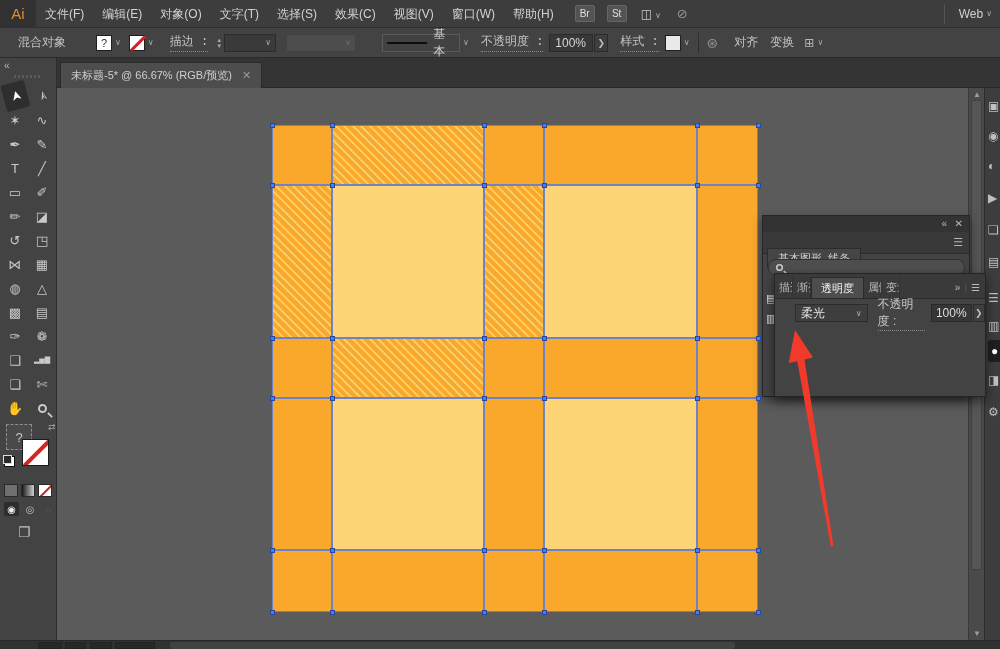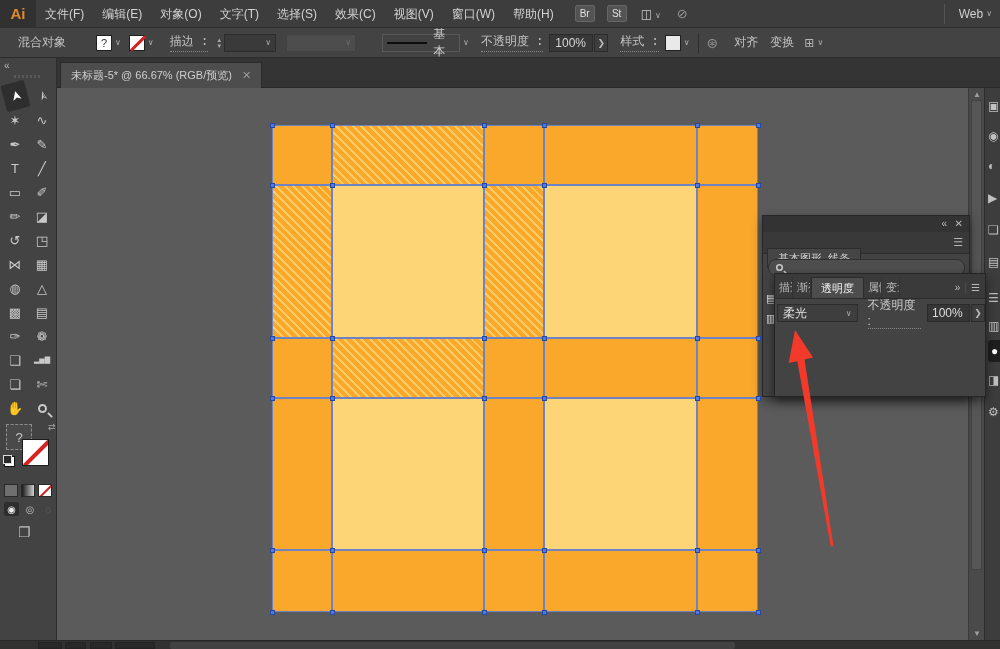--- a/index.html
+++ b/index.html
@@ -3,21 +3,21 @@
 <meta charset="utf-8">
 <style>
   html,body{margin:0;padding:0;width:1000px;height:649px;overflow:hidden;
     font-family:"Liberation Sans","DejaVu Sans",sans-serif;background:#3e3e3e;
     -webkit-font-smoothing:antialiased;}
   *{box-sizing:border-box;}
 
   
   #menubar{position:absolute;left:0;top:0;width:1000px;height:28px;background:#3d3d3d;
     border-bottom:1px solid #2e2e2e;display:flex;align-items:center;color:#d2d2d2;font-size:12px;}
-  #ai-logo{width:36px;height:28px;background:#313131;color:#e08a2e;font-weight:bold;
+  #ai-logo{width:36px;height:28px;background:#313131;color:#e08a2e;font-weight:normal;
     font-size:15px;display:flex;align-items:center;justify-content:center;}
   .menu-item{padding:0 9px;line-height:28px;cursor:default;}
   .qbtn{min-width:20px;height:17px;margin-left:12px;background:#535353;border:1px solid #666;
     border-radius:2px;color:#e0e0e0;font-size:10px;display:flex;align-items:center;
     justify-content:center;padding:0 2px;}
   .chev{font-size:8px;color:#aaa;margin-left:3px;}
   #ws-icon{margin-left:14px;color:#c8c8c8;font-size:12px;}
   #gpu-ic{margin-left:16px;color:#9a9a9a;font-size:13px;}
   #menubar-right{margin-left:auto;display:flex;align-items:center;border-left:1px solid #555;
     padding-left:14px;height:20px;margin-right:8px;}
@@ -124,21 +124,21 @@
     border:1px solid #252525;box-shadow:0 4px 10px rgba(0,0,0,.5);}
   #tr-tabs{position:absolute;left:0;top:0;width:100%;height:25px;background:#3a3a3a;
     border-bottom:1px solid #2b2b2b;display:flex;align-items:flex-end;color:#b9b9b9;font-size:11px;}
   .tr-tab{height:21px;display:flex;align-items:center;padding:0 4px;max-width:18px;
     overflow:hidden;white-space:nowrap;border-right:1px solid #333;}
   .tr-tab.active{max-width:none;background:#4d4d4d;color:#f0f0f0;padding:0 9px;
     border:1px solid #2b2b2b;border-bottom:none;}
   #tr-ovf{margin-left:auto;display:flex;align-items:center;height:21px;color:#bbb;font-size:10px;gap:4px;padding-right:5px;}
   #tr-controls{position:absolute;left:0;top:25px;width:100%;height:28px;display:flex;
     align-items:center;color:#c9c9c9;font-size:12px;}
-  #blend-select{width:82px;height:18px;margin-left:2px;background:#3e3e3e;border:1px solid #2c2c2c;
+  #blend-select{width:82px;height:18px;margin-left:20px;background:#3e3e3e;border:1px solid #2c2c2c;
     display:flex;align-items:center;padding:0 5px;color:#e0e0e0;}
   #blend-select .chev{margin-left:auto;}
   #tr-opacity-box{width:44px;height:18px;background:#363636;border:1px solid #2a2a2a;
     display:flex;align-items:center;padding:0 4px;color:#dedede;}
   #tr-body{position:absolute;left:0;top:53px;width:100%;height:70px;}
   #tr-thumb{position:absolute;left:6px;top:6px;width:46px;height:53px;background:#000;
     border:1px solid #d8d8d8;}
   .tq{position:absolute;background:#fff;}
   .tq.tex{background:repeating-linear-gradient(45deg,#9a9a9a 0 2px,#fff 2px 4px);}
   #make-mask{position:absolute;left:128px;top:5px;width:67px;height:20px;border:1px solid #9a9a9a;

